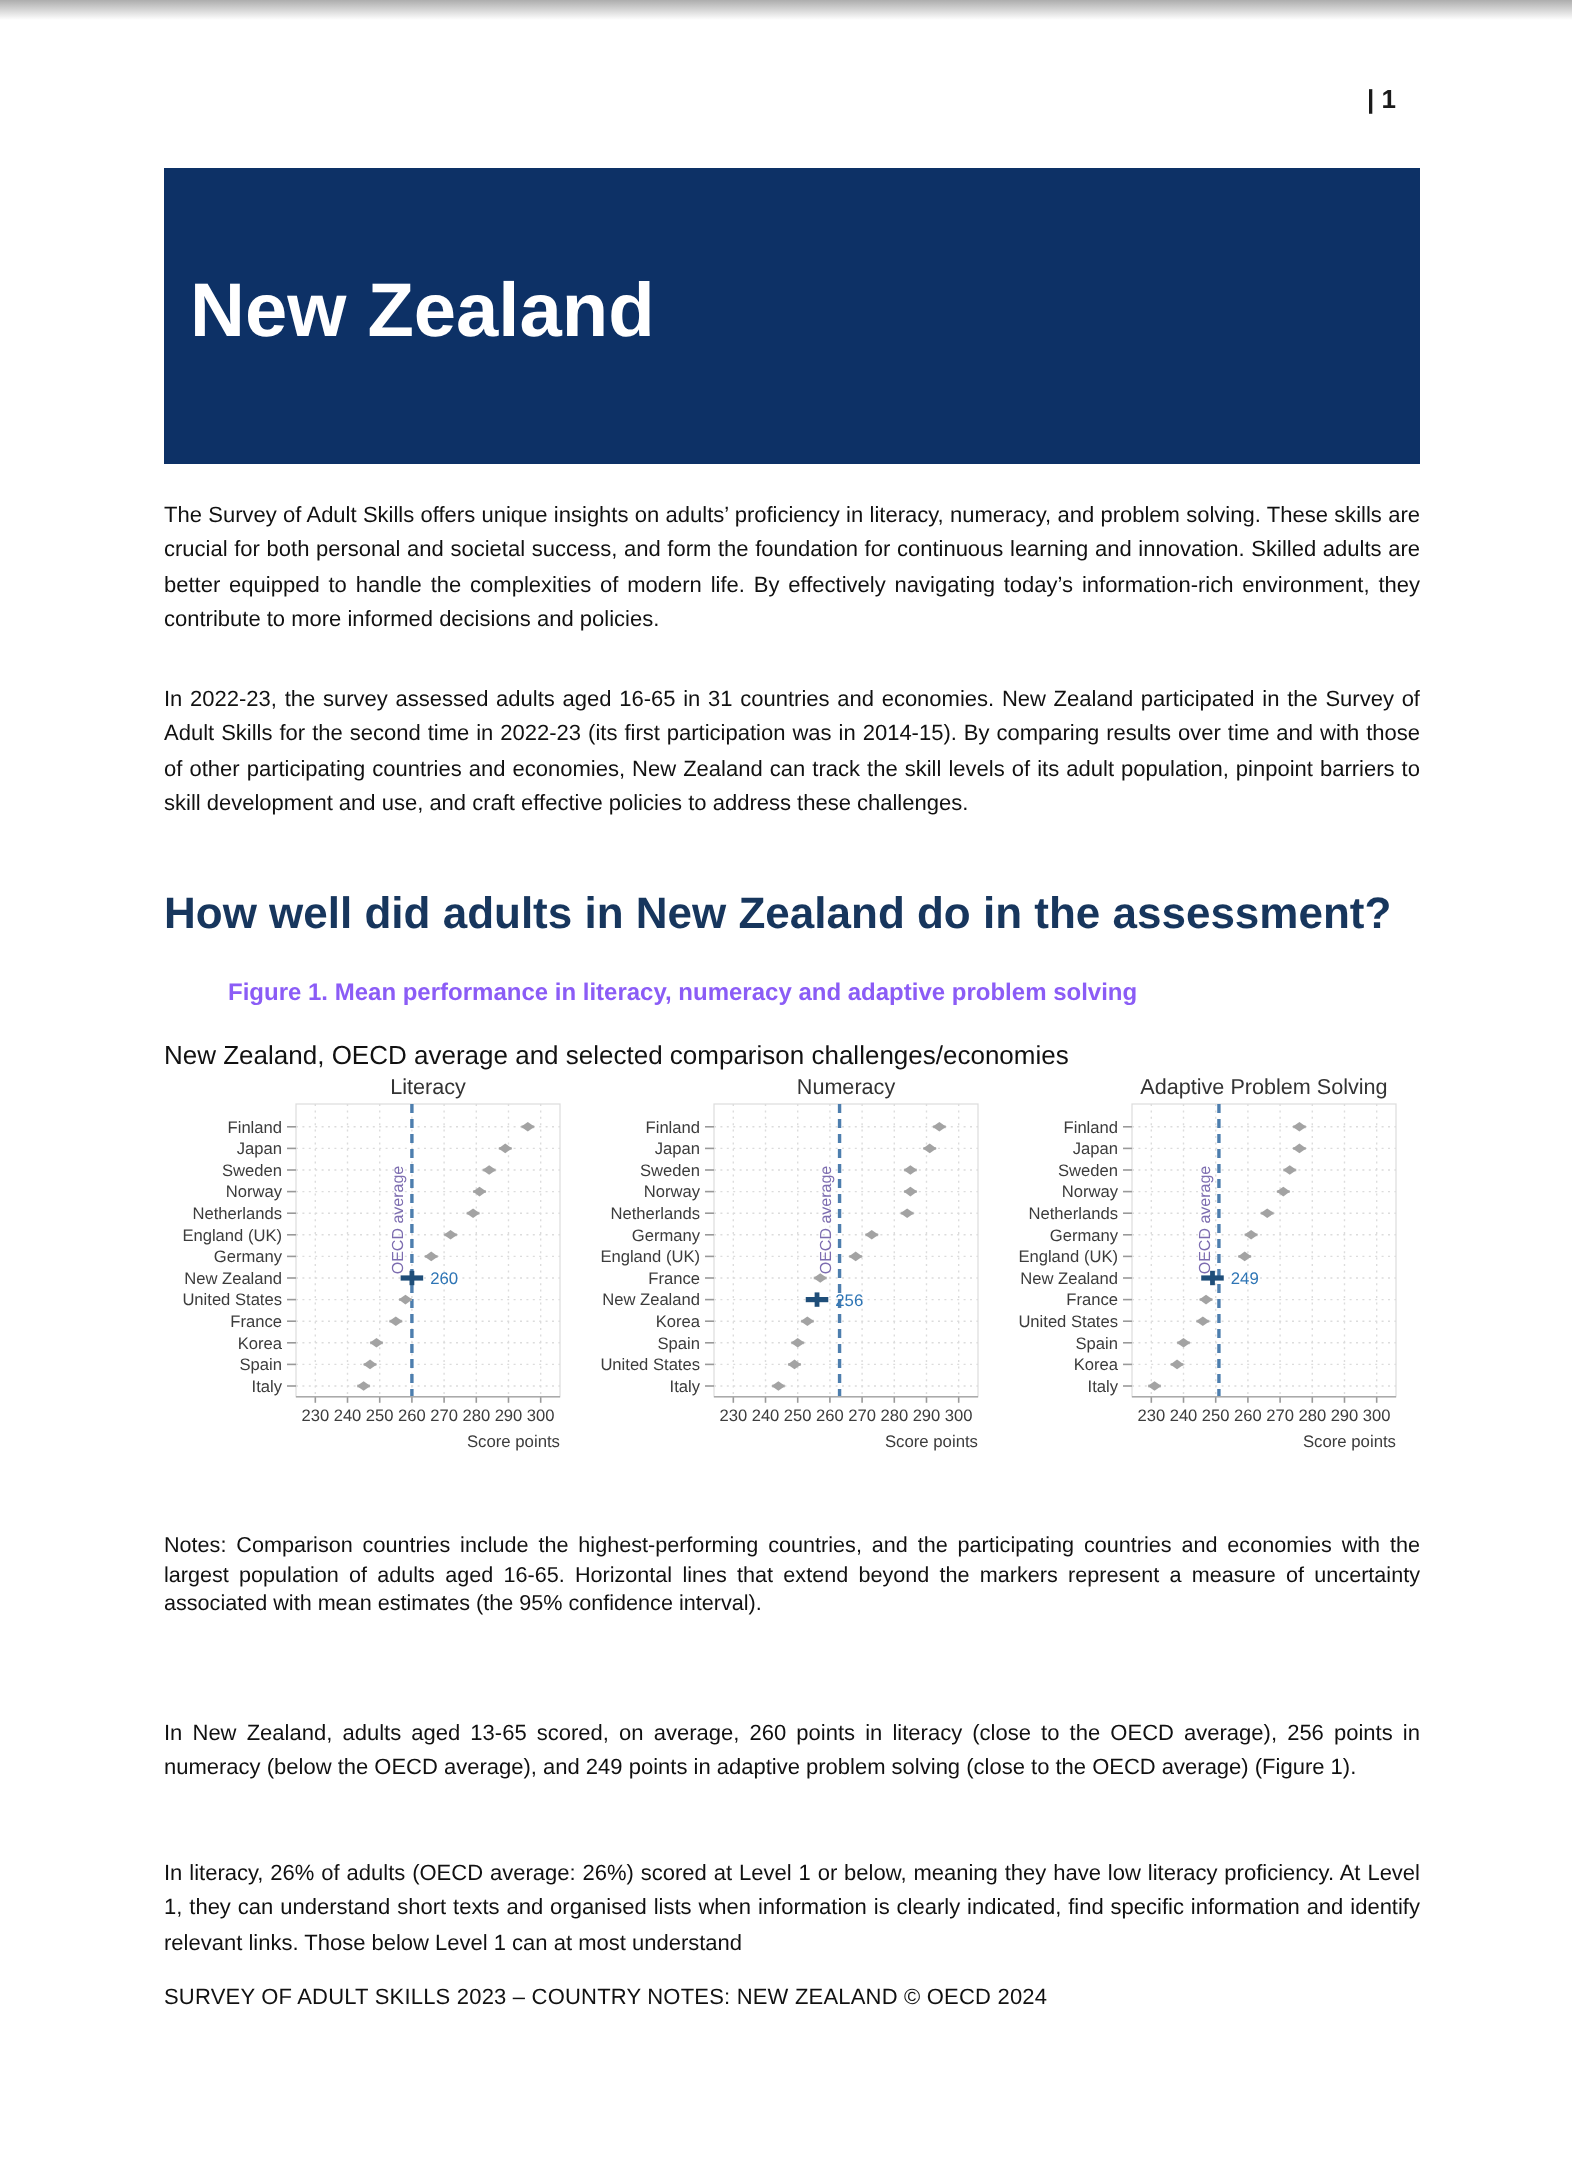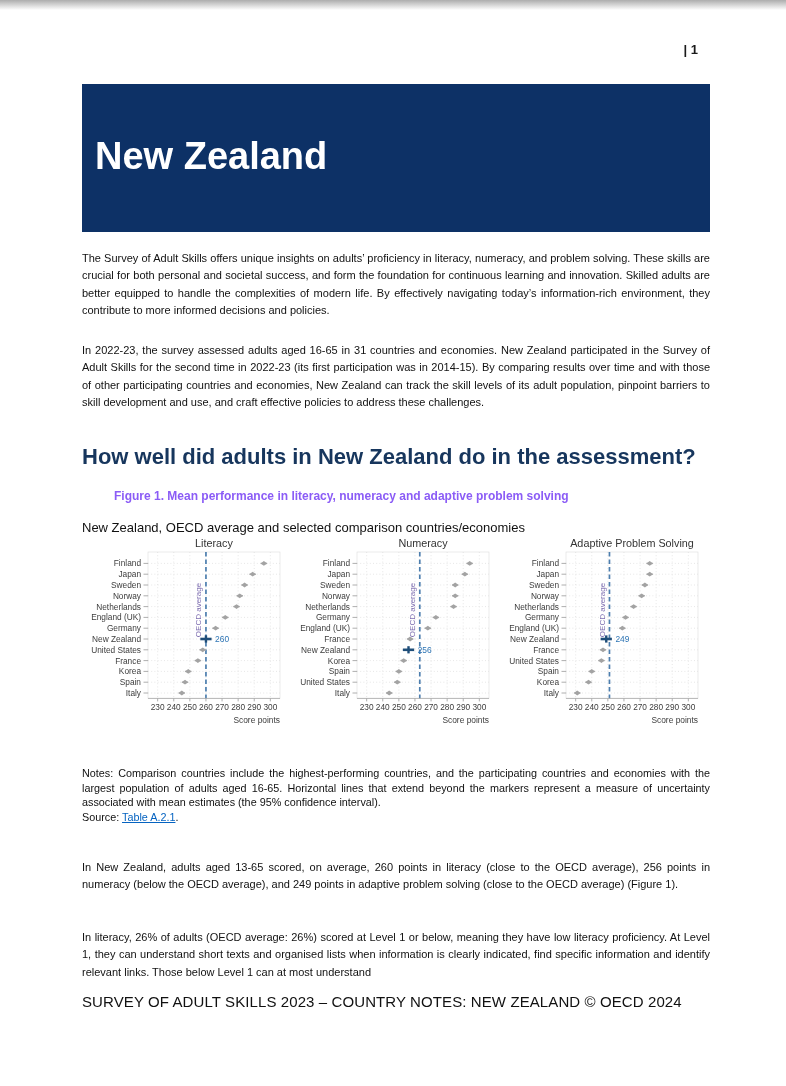--- a/index.html
+++ b/index.html
@@ -19,40 +19,40 @@
   .section-heading{top:444px;font-size:22px;font-weight:bold;color:#17365d;}
   .figure-title{top:489px;font-size:12px;font-weight:bold;color:#8b5cf6;margin-left:32px;}
   .figure-subtitle{top:520px;font-size:13px;color:#111;}
   .figure-wrap{top:536px;display:flex;}
   .chart{width:209px;height:200px;}
   .notes{top:766px;font-size:10.8px;line-height:14.6px;text-align:justify;color:#111;}
   .source-line{margin-top:0;}
   .source-link{color:#0563c1;text-decoration:underline;cursor:pointer;}
   .p3{top:848px;}
   .p4{top:918px;}
-  .footer{top:993px;font-size:15px;color:#111;letter-spacing:0.1px;}
+  .footer{top:993px;font-size:11px;color:#111;letter-spacing:0.1px;}
 </style>
 </head>
 <body>
 
 <div class="top-shade"></div>
 
 <div class="page-number">| 1</div>
 
 <div class="banner">
   <h1 class="banner-title">New Zealand</h1>
 </div>
 
 <p class="block body-p p1">The Survey of Adult Skills offers unique insights on adults’ proficiency in literacy, numeracy, and problem solving. These skills are crucial for both personal and societal success, and form the foundation for continuous learning and innovation. Skilled adults are better equipped to handle the complexities of modern life. By effectively navigating today’s information-rich environment, they contribute to more informed decisions and policies.</p>
 <p class="block body-p p2">In 2022-23, the survey assessed adults aged 16-65 in 31 countries and economies. New Zealand participated in the Survey of Adult Skills for the second time in 2022-23 (its first participation was in 2014-15). By comparing results over time and with those of other participating countries and economies, New Zealand can track the skill levels of its adult population, pinpoint barriers to skill development and use, and craft effective policies to address these challenges.</p>
 
 <div class="block section-heading">How well did adults in New Zealand do in the assessment?</div>
 
 <div class="block figure-title">Figure 1. Mean performance in literacy, numeracy and adaptive problem solving</div>
-<div class="block figure-subtitle">New Zealand, OECD average and selected comparison countries/economies</div>
+<div class="block figure-subtitle">New Zealand, OECD average and selected comparison challenges/economies</div>
 
 <div class="block figure-wrap">
   <div class="chart"><svg width="209" height="200" viewBox="0 0 209 200" xmlns="http://www.w3.org/2000/svg">
         <text x="132" y="11" text-anchor="middle" font-size="10.8" fill="#333">Literacy</text>
         <rect x="66" y="16" width="132" height="146.4" fill="none" stroke="#dcdcdc" stroke-width="0.6"></rect>
         <line x1="75.65853658536585" y1="16" x2="75.65853658536585" y2="162.4" stroke="#dcdcdc" stroke-width="0.7" stroke-dasharray="1 2.2"></line>
         <line x1="75.65853658536585" y1="162.4" x2="75.65853658536585" y2="165.4" stroke="#999" stroke-width="0.8"></line>
         <text x="75.65853658536585" y="174.4" text-anchor="middle" font-size="8.3" fill="#3c3c3c">230</text>
         <line x1="91.7560975609756" y1="16" x2="91.7560975609756" y2="162.4" stroke="#dcdcdc" stroke-width="0.7" stroke-dasharray="1 2.2"></line>
         <line x1="91.7560975609756" y1="162.4" x2="91.7560975609756" y2="165.4" stroke="#999" stroke-width="0.8"></line>
@@ -339,21 +339,18 @@
         <path d="M 85.13658536585365 146.2 L 88.53658536585365 143.79999999999998 L 91.93658536585366 146.2 L 88.53658536585365 148.6 Z" fill="#a3a3a3"></path>
         <line x1="74.04878048780488" y1="157" x2="80.48780487804878" y2="157" stroke="#bdbdbd" stroke-width="1.4"></line>
         <path d="M 73.86829268292682 157 L 77.26829268292683 154.6 L 80.66829268292683 157 L 77.26829268292683 159.4 Z" fill="#a3a3a3"></path>
         <line x1="66" y1="162.4" x2="198" y2="162.4" stroke="#aaa" stroke-width="0.8"></line>
         <text x="198" y="187.4" text-anchor="end" font-size="8.4" fill="#3c3c3c">Score points</text>
       </svg></div>
 </div>
 
 <div class="block notes">
   <span>Notes: Comparison countries include the highest-performing countries, and the participating countries and economies with the largest population of adults aged 16-65. Horizontal lines that extend beyond the markers represent a measure of uncertainty associated with mean estimates (the 95% confidence interval).</span>
-  <div class="source-line">
-    <span>Source: </span><a class="source-link">Table A.2.1</a><span>.</span>
-  </div>
 </div>
 
 <p class="block body-p p3">In New Zealand, adults aged 13-65 scored, on average, 260 points in literacy (close to the OECD average), 256 points in numeracy (below the OECD average), and 249 points in adaptive problem solving (close to the OECD average) (Figure 1).</p>
 <p class="block body-p p4">In literacy, 26% of adults (OECD average: 26%) scored at Level 1 or below, meaning they have low literacy proficiency. At Level 1, they can understand short texts and organised lists when information is clearly indicated, find specific information and identify relevant links. Those below Level 1 can at most understand</p>
 
 <div class="block footer">SURVEY OF ADULT SKILLS 2023 – COUNTRY NOTES: NEW ZEALAND © OECD 2024</div>
 
 </body></html>

